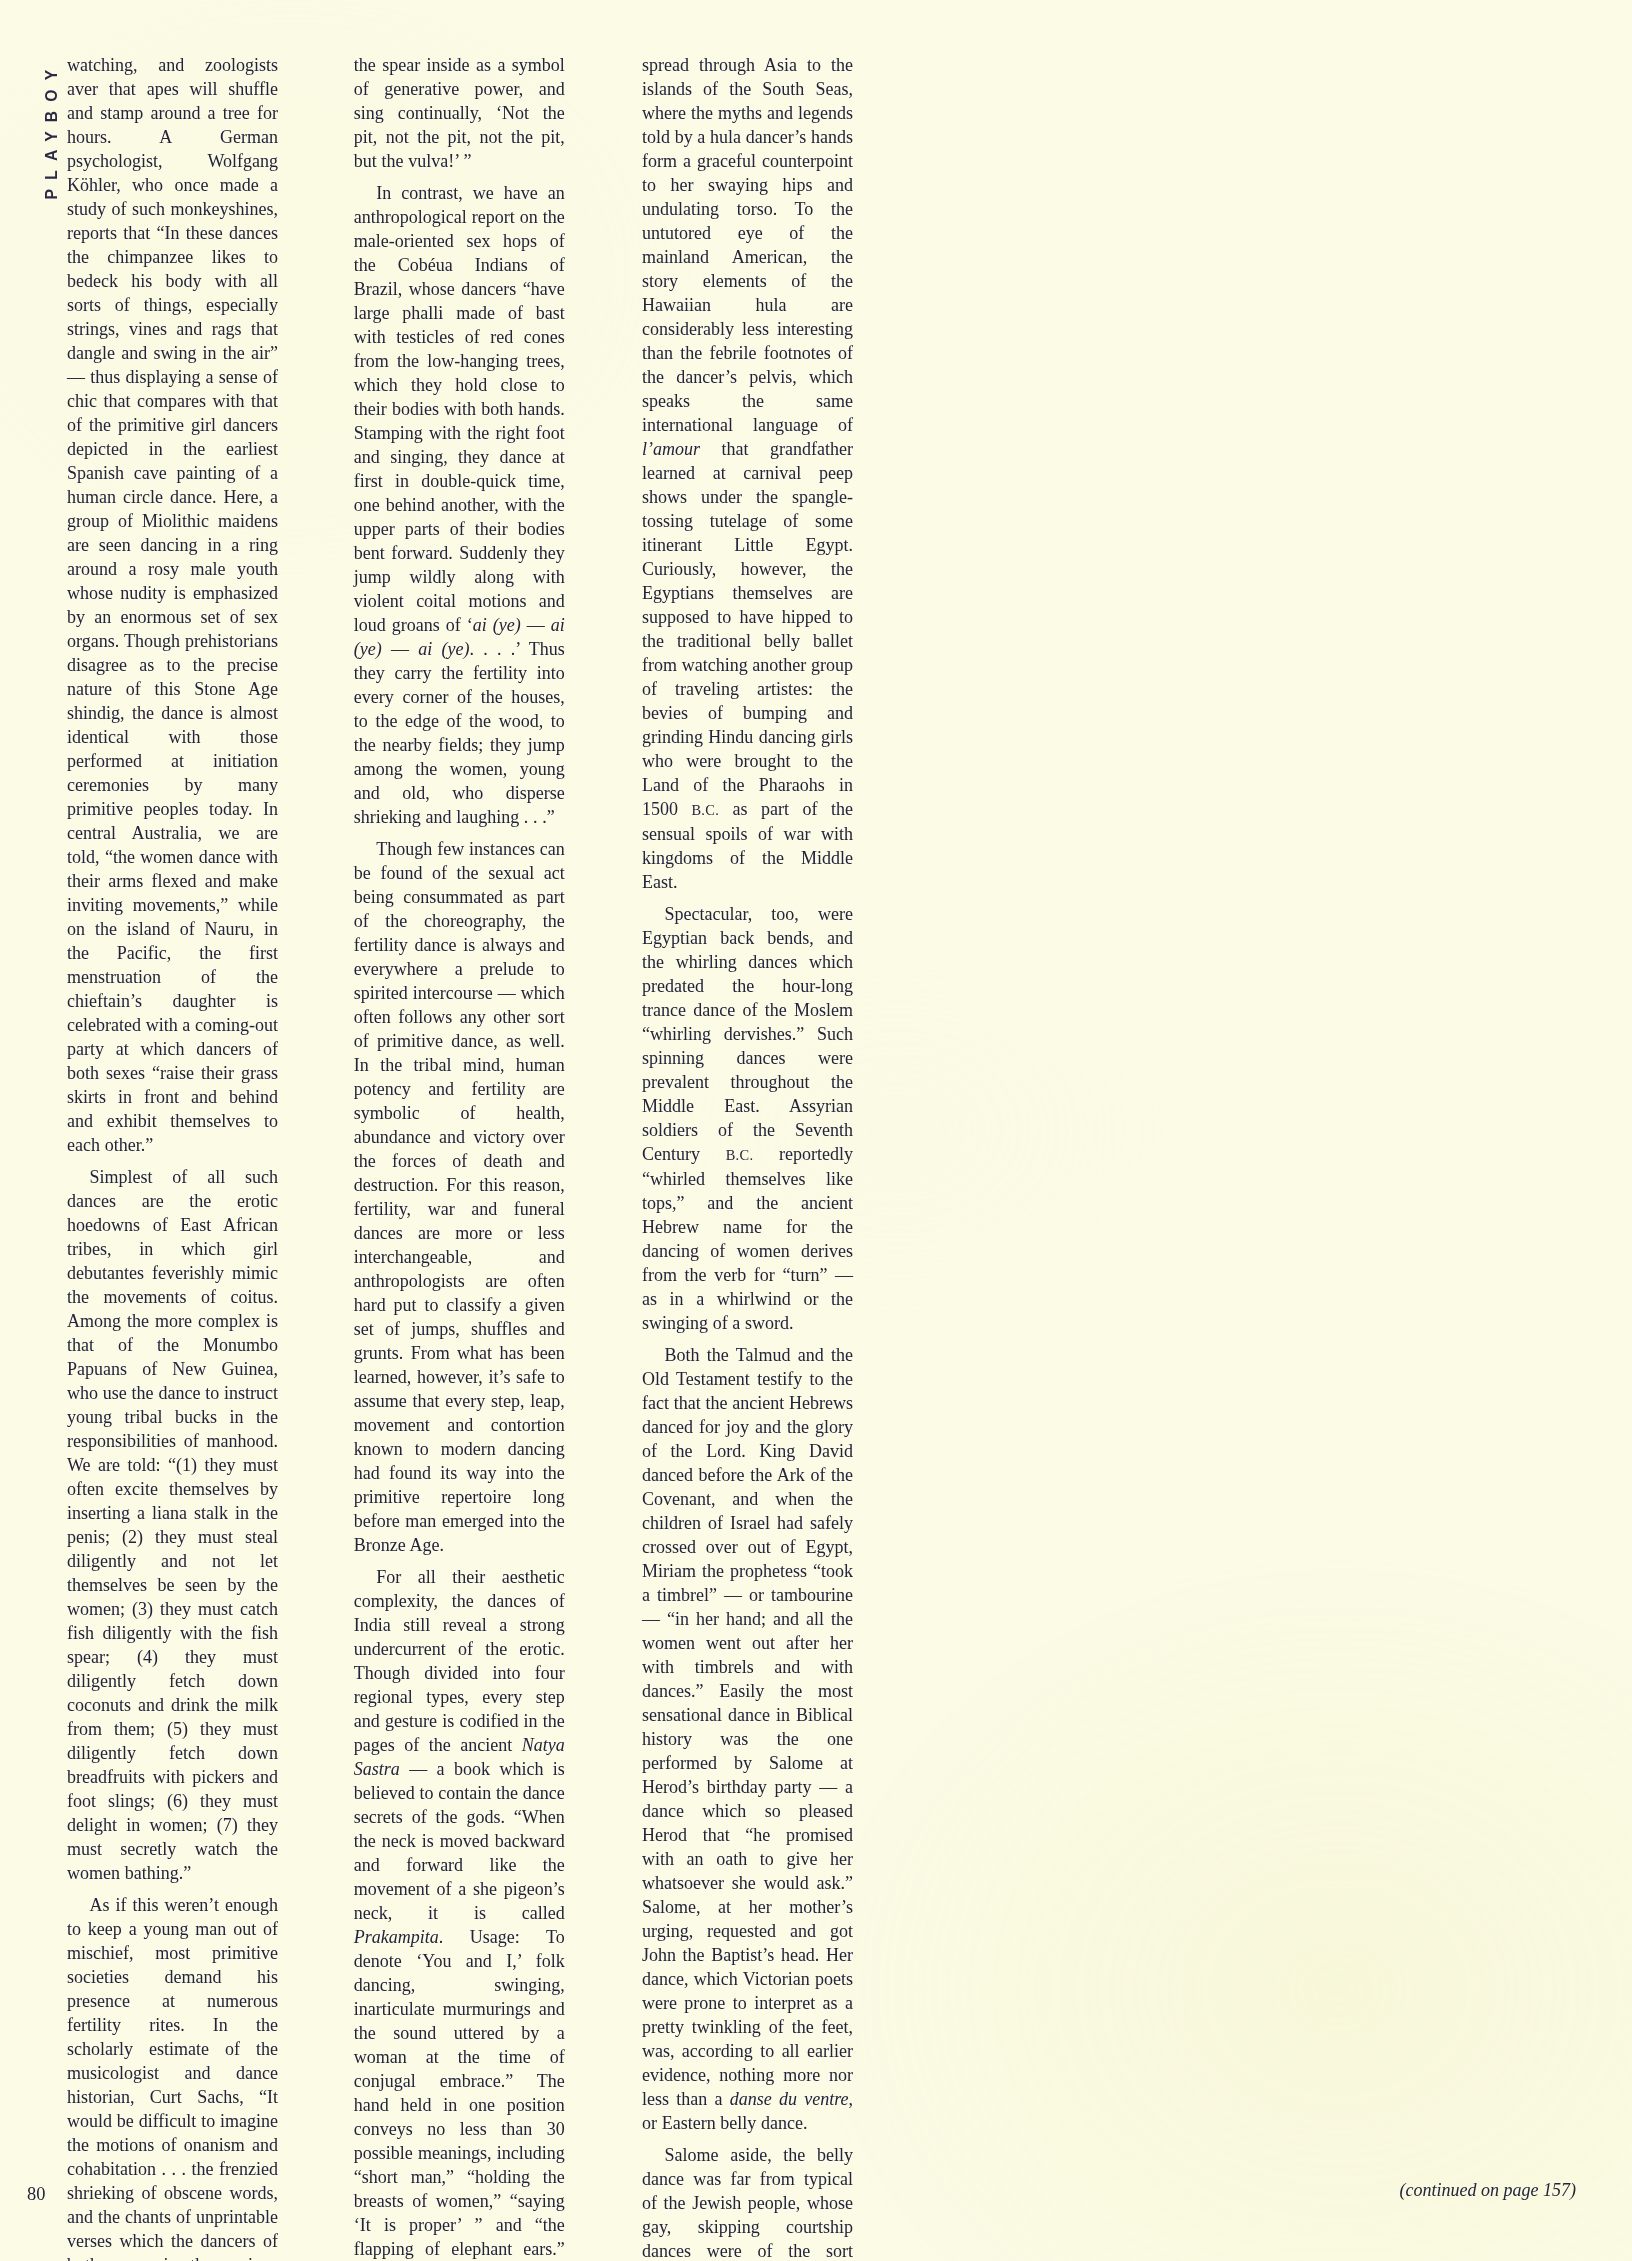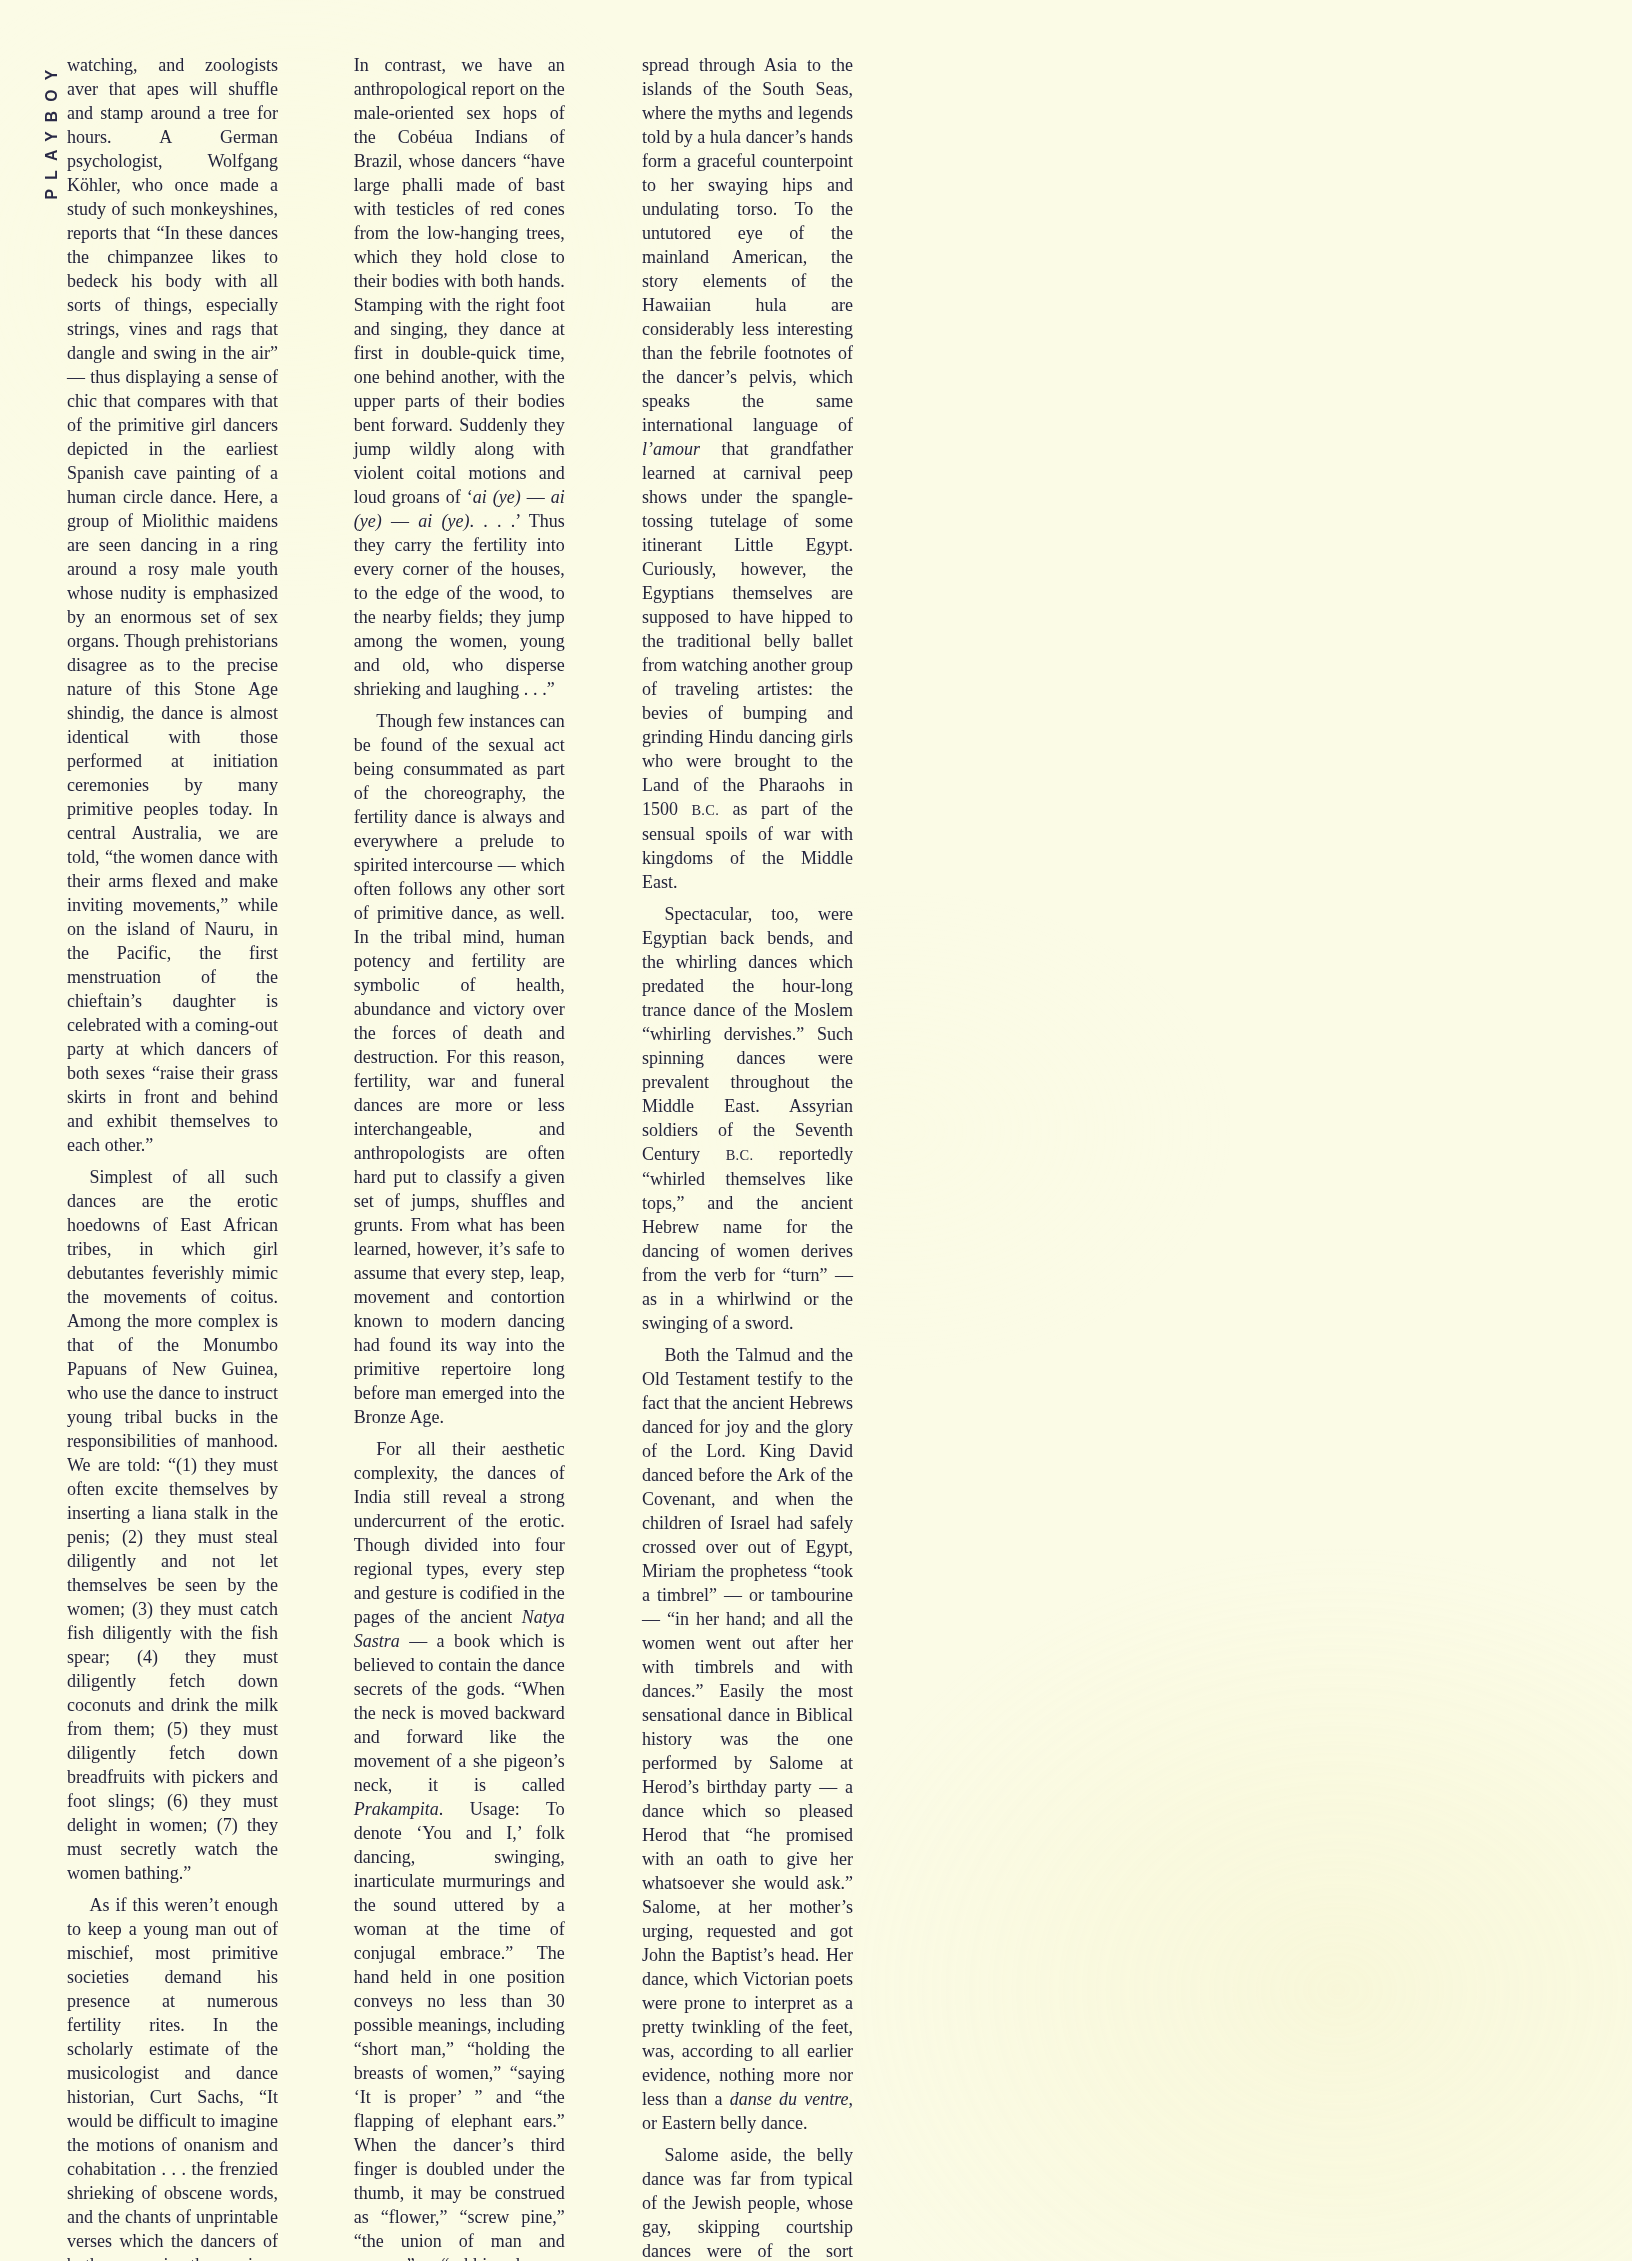--- a/index.html
+++ b/index.html
@@ -132,30 +132,35 @@
 
   <div class="columns">
 
     <div class="col c1">
       <p class="noindent">watching, and zoologists aver that apes will shuffle and stamp around a tree for hours. A German psychologist, Wolfgang Köhler, who once made a study of such monkeyshines, reports that “In these dances the chimpanzee likes to bedeck his body with all sorts of things, especially strings, vines and rags that dangle and swing in the air” — thus displaying a sense of chic that compares with that of the primitive girl dancers depicted in the earliest Spanish cave painting of a human circle dance. Here, a group of Miolithic maidens are seen dancing in a ring around a rosy male youth whose nudity is emphasized by an enormous set of sex organs. Though prehistorians disagree as to the precise nature of this Stone Age shindig, the dance is almost identical with those performed at initiation ceremonies by many primitive peoples today. In central Australia, we are told, “the women dance with their arms flexed and make inviting movements,” while on the island of Nauru, in the Pacific, the first menstruation of the chieftain’s daughter is celebrated with a coming-out party at which dancers of both sexes “raise their grass skirts in front and behind and exhibit themselves to each other.”</p>
       <p>Simplest of all such dances are the erotic hoedowns of East African tribes, in which girl debutantes feverishly mimic the movements of coitus. Among the more complex is that of the Monumbo Papuans of New Guinea, who use the dance to instruct young tribal bucks in the responsibilities of manhood. We are told: “(1) they must often excite themselves by inserting a liana stalk in the penis; (2) they must steal diligently and not let themselves be seen by the women; (3) they must catch fish diligently with the fish spear; (4) they must diligently fetch down coconuts and drink the milk from them; (5) they must diligently fetch down breadfruits with pickers and foot slings; (6) they must delight in women; (7) they must secretly watch the women bathing.”</p>
       <p>As if this weren’t enough to keep a young man out of mischief, most primitive societies demand his presence at numerous fertility rites. In the scholarly estimate of the musicologist and dance historian, Curt Sachs, “It would be difficult to imagine the motions of onanism and cohabitation . . . the frenzied shrieking of obscene words, and the chants of unprintable verses which the dancers of both sexes in the various cultures, alone or in couples, bring to their dances.” By way of restrained example, he cites the spring dances of the Watchandi of western Australia, who cavort around a large trench “decorated with bushes in such a way as to resemble the sex parts of a woman. In the dance they carry in front of them a spear to represent a phallus. Circling around the ditch, they poke</p>
     </div>
 
     <div class="col c2">
+      <p class="noindent">the spear inside as a symbol of generative power, and sing continually, ‘Not the pit, not the pit, not the pit, but the vulva!’ ”</p>
       <p>In contrast, we have an anthropological report on the male-oriented sex hops of the Cobéua Indians of Brazil, whose dancers “have large phalli made of bast with testicles of red cones from the low-hanging trees, which they hold close to their bodies with both hands. Stamping with the right foot and singing, they dance at first in double-quick time, one behind another, with the upper parts of their bodies bent forward. Suddenly they jump wildly along with violent coital motions and loud groans of ‘<i><i><i>ai</i></i></i> <i><i><i>(ye)</i></i></i> — <i><i><i>ai</i></i></i> <i><i><i>(ye)</i></i></i> — <i><i><i>ai</i></i></i> <i><i><i>(ye)</i></i></i>. . . .’ Thus they carry the fertility into every corner of the houses, to the edge of the wood, to the nearby fields; they jump among the women, young and old, who disperse shrieking and laughing . . .”</p>
       <p>Though few instances can be found of the sexual act being consummated as part of the choreography, the fertility dance is always and everywhere a prelude to spirited intercourse — which often follows any other sort of primitive dance, as well. In the tribal mind, human potency and fertility are symbolic of health, abundance and victory over the forces of death and destruction. For this reason, fertility, war and funeral dances are more or less interchangeable, and anthropologists are often hard put to classify a given set of jumps, shuffles and grunts. From what has been learned, however, it’s safe to assume that every step, leap, movement and contortion known to modern dancing had found its way into the primitive repertoire long before man emerged into the Bronze Age.</p>
       <p>For all their aesthetic complexity, the dances of India still reveal a strong undercurrent of the erotic. Though divided into four regional types, every step and gesture is codified in the pages of the ancient <i>Natya Sastra</i> — a book which is believed to contain the dance secrets of the gods. “When the neck is moved backward and forward like the movement of a she pigeon’s neck, it is called <i>Prakampita</i>. Usage: To denote ‘You and I,’ folk dancing, swinging, inarticulate murmurings and the sound uttered by a woman at the time of conjugal embrace.” The hand held in one position conveys no less than 30 possible meanings, including “short man,” “holding the breasts of women,” “saying ‘It is proper’ ” and “the flapping of elephant ears.” When the dancer’s third finger is doubled under the thumb, it may be construed as “flower,” “screw pine,” “the union of man and woman” or “rubbing down a horse.”</p>
 
     </div>
 
     <div class="col c3">
       <p class="noindent">spread through Asia to the islands of the South Seas, where the myths and legends told by a hula dancer’s hands form a graceful counterpoint to her swaying hips and undulating torso. To the untutored eye of the mainland American, the story elements of the Hawaiian hula are considerably less interesting than the febrile footnotes of the dancer’s pelvis, which speaks the same international language of <i>l’amour</i> that grandfather learned at carnival peep shows under the spangle-tossing tutelage of some itinerant Little Egypt. Curiously, however, the Egyptians themselves are supposed to have hipped to the traditional belly ballet from watching another group of traveling artistes: the bevies of bumping and grinding Hindu dancing girls who were brought to the Land of the Pharaohs in 1500 <span class="sc">B.C.</span> as part of the sensual spoils of war with kingdoms of the Middle East.</p>
       <p>Spectacular, too, were Egyptian back bends, and the whirling dances which predated the hour-long trance dance of the Moslem “whirling dervishes.” Such spinning dances were prevalent throughout the Middle East. Assyrian soldiers of the Seventh Century <span class="sc">B.C.</span> reportedly “whirled themselves like tops,” and the ancient Hebrew name for the dancing of women derives from the verb for “turn” — as in a whirlwind or the swinging of a sword.</p>
       <p>Both the Talmud and the Old Testament testify to the fact that the ancient Hebrews danced for joy and the glory of the Lord. King David danced before the Ark of the Covenant, and when the children of Israel had safely crossed over out of Egypt, Miriam the prophetess “took a timbrel” — or tambourine — “in her hand; and all the women went out after her with timbrels and with dances.” Easily the most sensational dance in Biblical history was the one performed by Salome at Herod’s birthday party — a dance which so pleased Herod that “he promised with an oath to give her whatsoever she would ask.” Salome, at her mother’s urging, requested and got John the Baptist’s head. Her dance, which Victorian poets were prone to interpret as a pretty twinkling of the feet, was, according to all earlier evidence, nothing more nor less than a <i>danse du ventre</i>, or Eastern belly dance.</p>
       <p>Salome aside, the belly dance was far from typical of the Jewish people, whose gay, skipping courtship dances were of the sort which “the daughters of Jerusalem went forth and danced in the vineyards.” An equally idyllic dance is described in the <i>Iliad</i> as characteristic of the Homeric Greeks: “And now would they run round with deft feet exceeding lightly. . . . And now anon they would run in lines to meet each other.” To the poet Pindar, Hellas was “the land</p>
     </div>
 
   </div>
 
+  <div class="footer">
+    <div class="folio">80</div>
+    <div class="continued"><span>(continued on </span><i>page 157</i><span>)</span></div>
+  </div>
 
 </div>
 
 
 </body></html>

